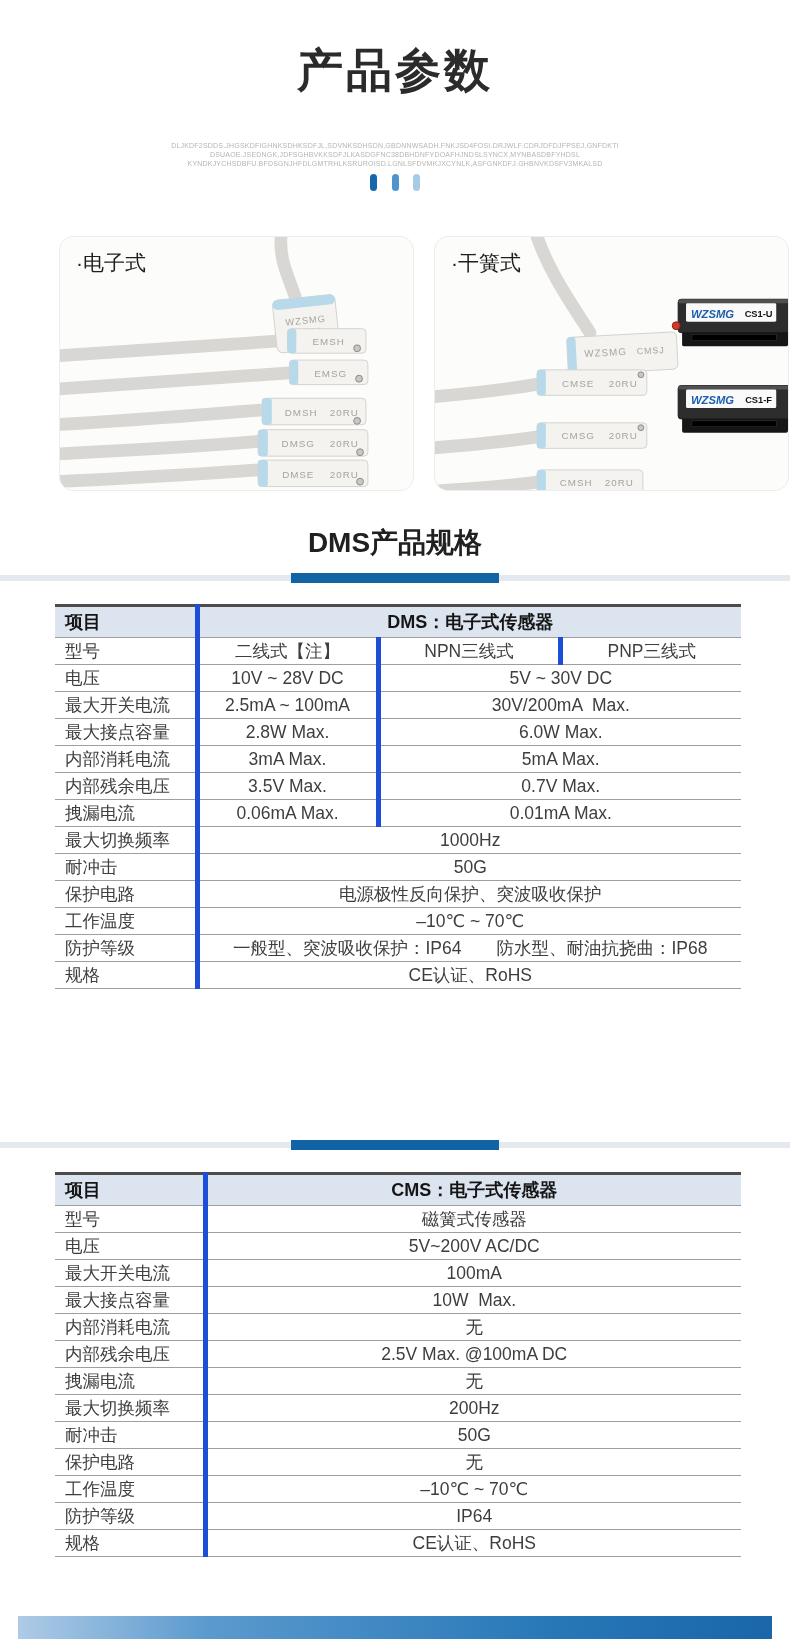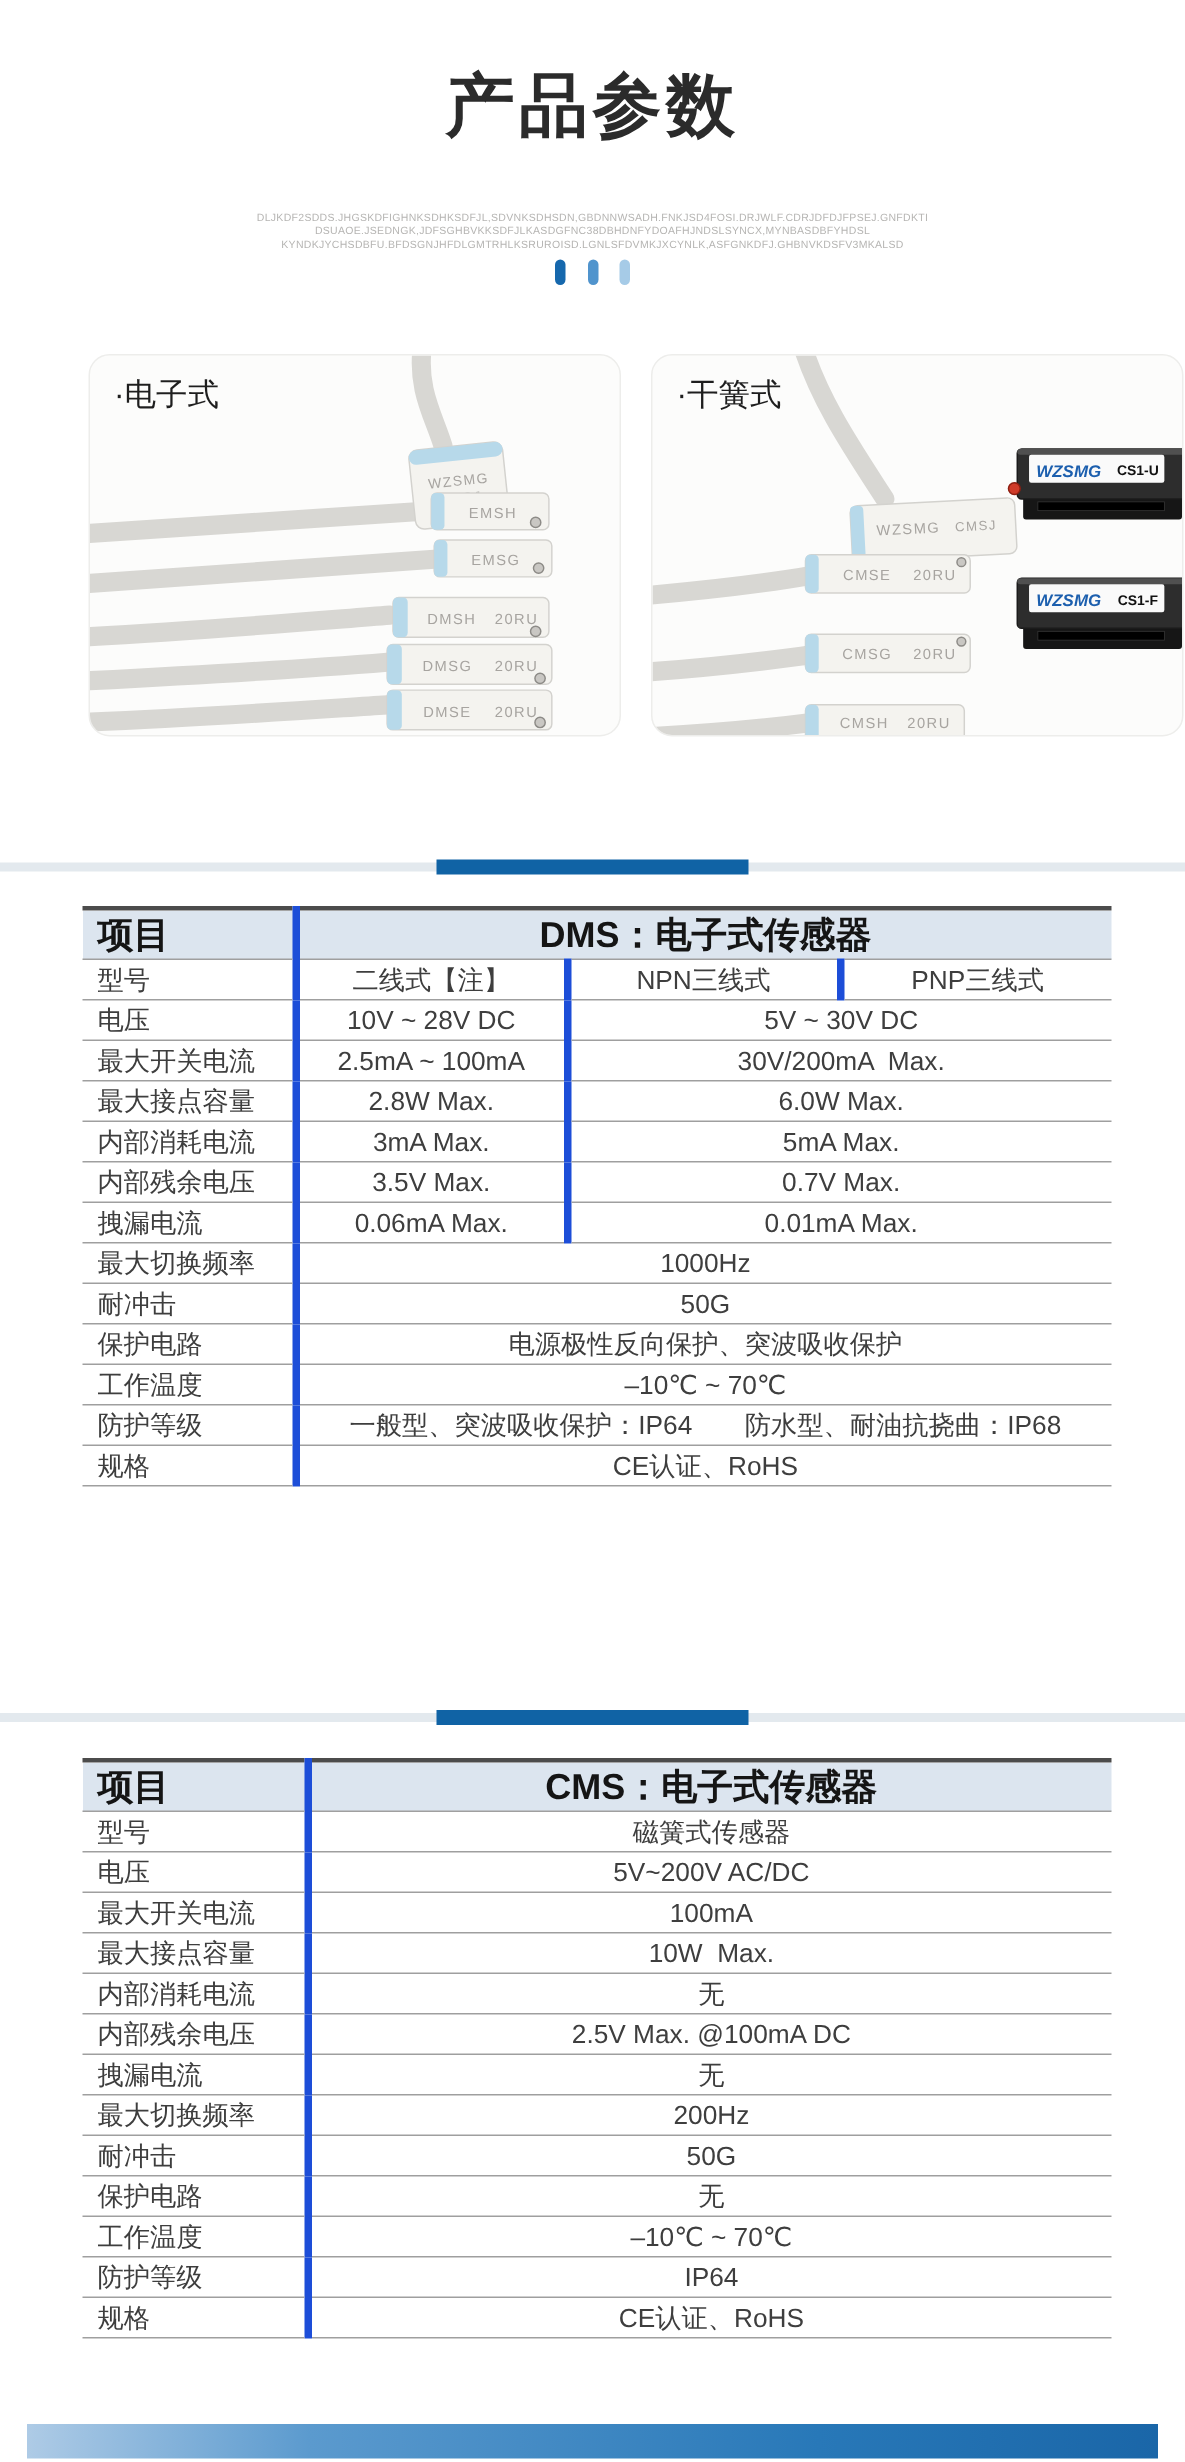--- a/index.html
+++ b/index.html
@@ -39,21 +39,21 @@
     position:absolute; left:55px; width:686px; border-collapse:collapse; table-layout:fixed;
     font-size:17.5px; color:#3e3e3e;
   }
   .dms-table { top:604px; } .cms-table { top:1172px; }
   .spec-table th, .spec-table td {
     border-bottom:1px solid #9f9f9f; height:26px; padding:0 8px;
     text-align:center; white-space:pre-wrap; font-weight:400; overflow:hidden;
   }
   .spec-table thead th {
     border-top:3px solid #4c4c4c; background:#dce5ef; font-weight:700;
-    color:#151515; font-size:24px; height:30px;
+    color:#151515; font-size:18px; height:30px;
   }
   .spec-table .lbl { text-align:left; padding-left:10px; }
   .spec-table td + td, .spec-table th + th { border-left:5px solid #1d4ed8; }
 
   .note { position:absolute; left:36px; top:990px; font-size:17px; color:#3c3c3c; }
 
   .bottom-bar {
     position:absolute; top:1616px; left:18px; width:754px; height:23px;
     background:linear-gradient(90deg,#aecbe6 0%,#5b9ace 25%,#2878b8 70%,#1a66a8 100%);
   }
@@ -185,20 +185,21 @@
           <rect x="248" y="150" width="116" height="34" rx="3" fill="#2d2d2d" stroke="#1b1b1b"></rect>
           <rect x="248" y="150" width="116" height="4" rx="2" fill="#505050"></rect>
           <rect x="256" y="154" width="92" height="19" rx="1.5" fill="#fafafa"></rect>
           <text x="283" y="169" font-size="11.5" font-style="italic" font-weight="bold" fill="#1c5fae" text-anchor="middle">WZSMG</text>
           <text x="330" y="168" font-size="9.5" font-weight="bold" fill="#111" text-anchor="middle">CS1-F</text>
         </g>
       </svg>
     </div>
   </div>
 
+  <div class="section-title dms-title">DMS产品规格</div>
   <div class="underline dms-underline">
     <div class="light"></div>
     <div class="dark"></div>
   </div>
 
   <table class="spec-table dms-table">
     <colgroup>
         <col style="width:142px">
         <col style="width:181px">
         <col style="width:182px">

